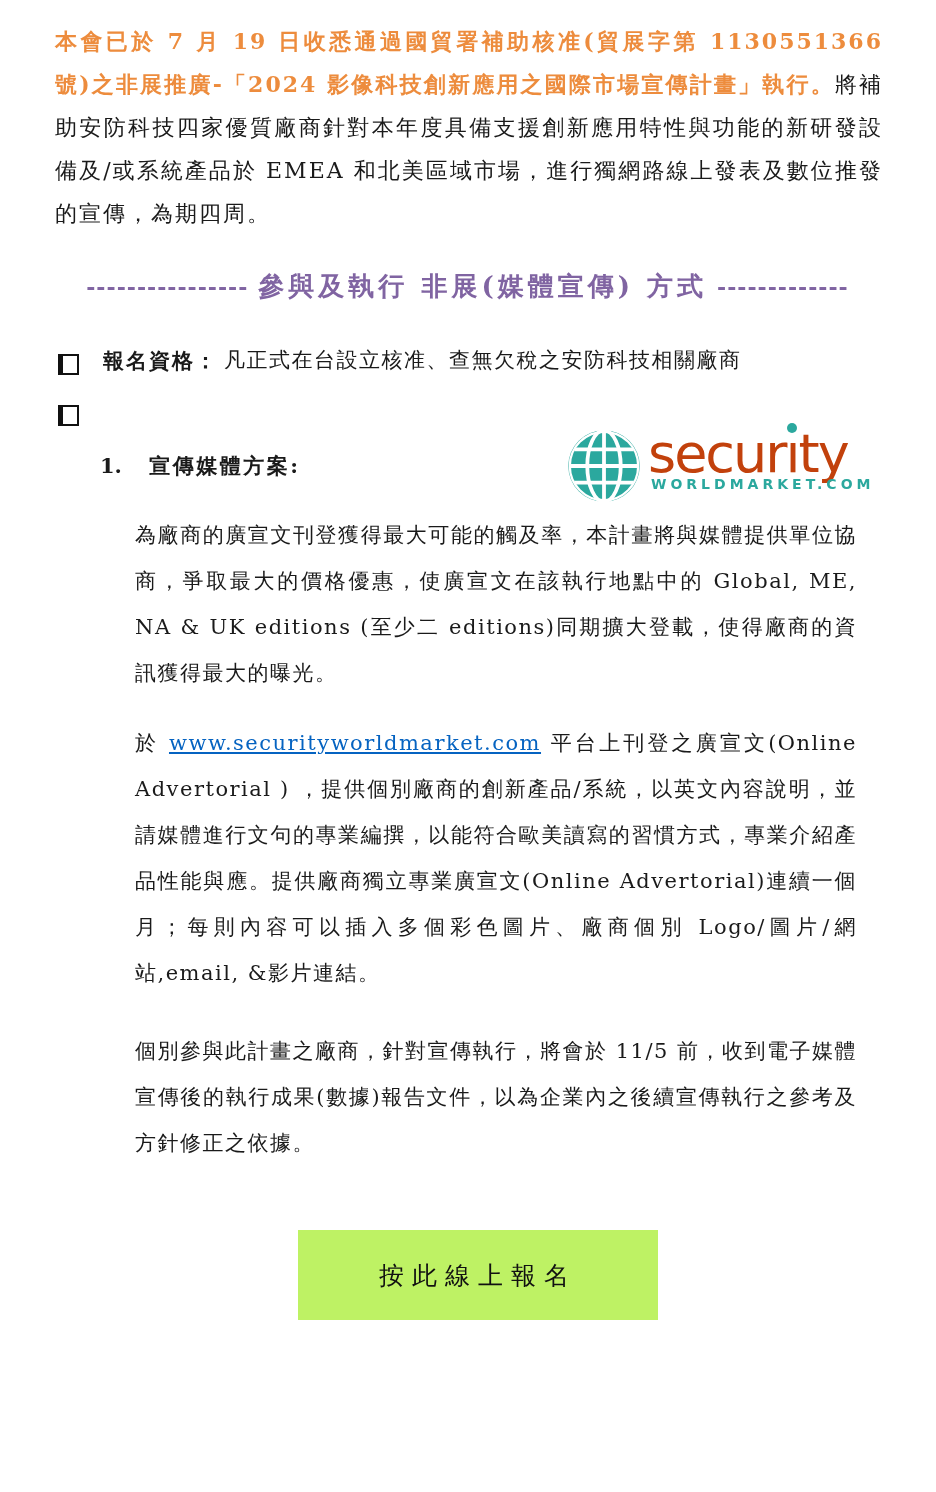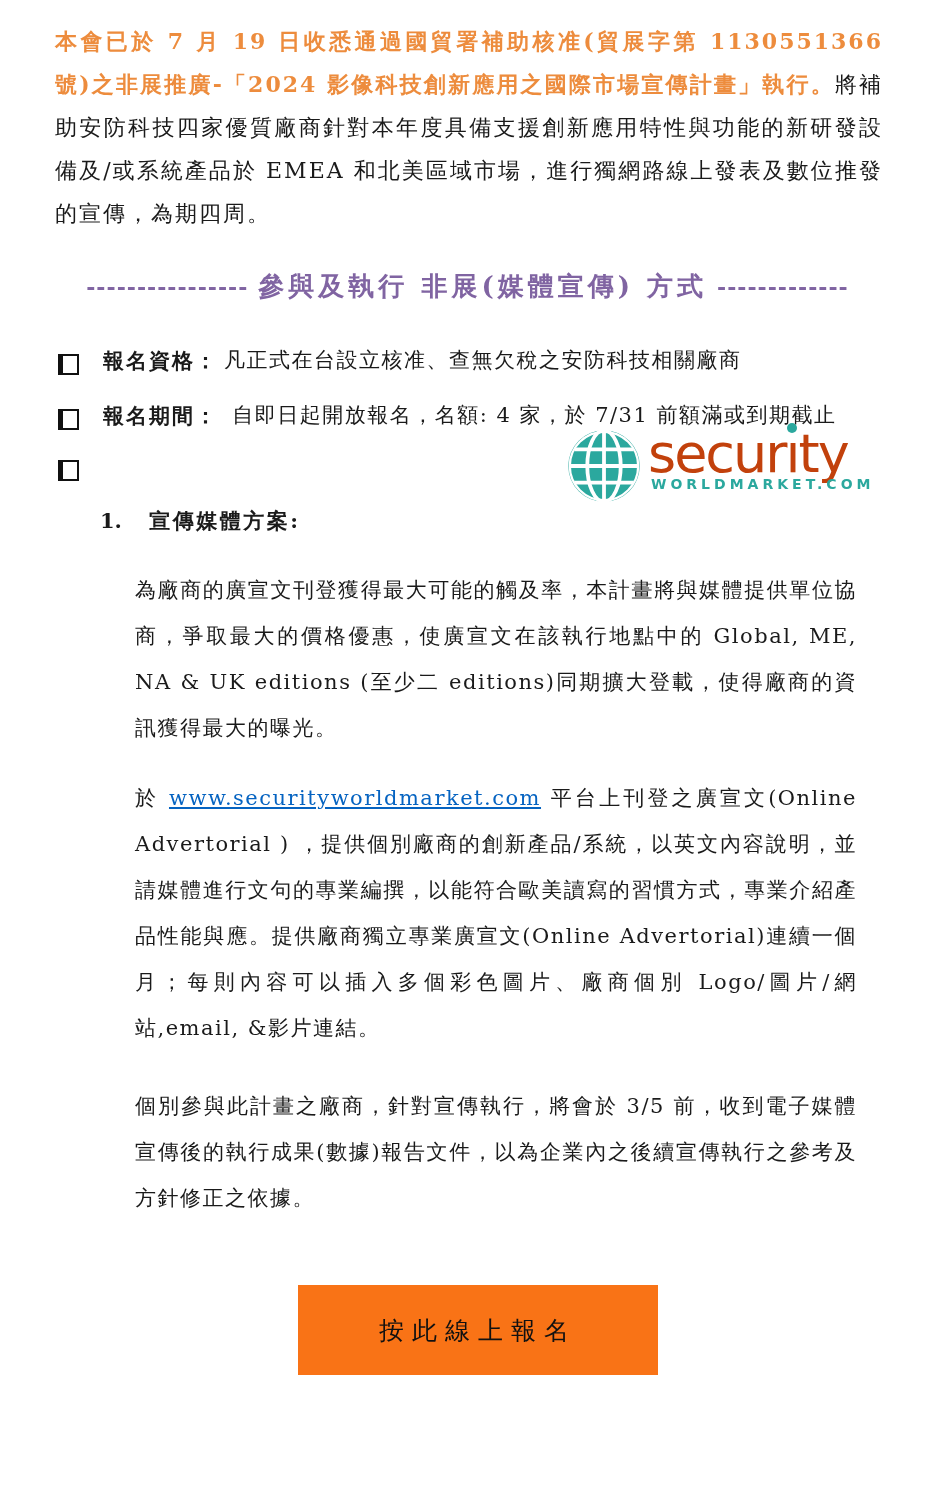--- a/index.html
+++ b/index.html
@@ -67,21 +67,21 @@
     font-size: 21px; line-height: 46px;
     text-align: justify; letter-spacing: 1.5px;
   }
   .body-para.first { margin-top: 24px; }
   .body-para.gap { margin-top: 32px; }
   .weblink { color: #0563C1; text-decoration: underline; cursor: pointer; }
 
   
   .signup-btn {
     margin: 64px 0 0 243px; width: 360px; height: 90px;
-    background: #f97316;
+    background: #bef264;
     display: flex; align-items: center; justify-content: center;
     font-size: 25px; letter-spacing: 8px; color: #111;
     cursor: pointer;
   }
 </style>
 </head>
 <body>
 
 <div class="page">
 
@@ -89,25 +89,20 @@
 
   <div class="sec-header">
     <span>----------------</span><span class="sec-title">參與及執行 非展(媒體宣傳) 方式</span><span>-------------</span>
   </div>
 
   <div class="bullets">
     <div class="bullet-row">
       <span class="cbox"></span>
       <span class="bullet-label">報名資格：</span>
       <span class="bullet-text">凡正式在台設立核准、查無欠稅之安防科技相關廠商</span>
-    </div>
-    <div class="bullet-row">
-      <span class="cbox"></span>
-      <span class="bullet-label">報名期間：</span>
-      <span class="bullet-text"> 自即日起開放報名，名額: 4 家，於 7/31 前額滿或到期截止</span>
     </div>
     <div class="bullet-row">
       <span class="cbox"></span>
       <span class="bullet-text"></span>
     </div>
   </div>
 
   <div class="logo">
     <svg class="globe" viewBox="0 0 100 100">
       <circle cx="50" cy="50" r="47" fill="#2BA89E"></circle>
@@ -128,17 +123,17 @@
 
   <div class="numbered">
     <span class="num">1.</span>
     <span class="num-title">宣傳媒體方案:</span>
   </div>
 
   <p class="body-para gap">為廠商的廣宣文刊登獲得最大可能的觸及率，本計畫將與媒體提供單位協商，爭取最大的價格優惠，使廣宣文在該執行地點中的 Global, ME, NA &amp; UK editions (至少二 editions)同期擴大登載，使得廠商的資訊獲得最大的曝光。</p>
 
   <p class="body-para first"><span>於 </span><a class="weblink">www.securityworldmarket.com</a><span> 平台上刊登之廣宣文(Online Advertorial ) ，提供個別廠商的創新產品/系統，以英文內容說明，並請媒體進行文句的專業編撰，以能符合歐美讀寫的習慣方式，專業介紹產品性能與應。提供廠商獨立專業廣宣文(Online Advertorial)連續一個月；每則內容可以插入多個彩色圖片、廠商個別 Logo/圖片/網站,email, &amp;影片連結。</span></p>
 
-  <p class="body-para gap">個別參與此計畫之廠商，針對宣傳執行，將會於 3/5 前，收到電子媒體宣傳後的執行成果(數據)報告文件，以為企業內之後續宣傳執行之參考及方針修正之依據。</p>
+  <p class="body-para gap">個別參與此計畫之廠商，針對宣傳執行，將會於 11/5 前，收到電子媒體宣傳後的執行成果(數據)報告文件，以為企業內之後續宣傳執行之參考及方針修正之依據。</p>
 
   <div class="signup-btn">按此線上報名</div>
 
 </div>
 
 </body></html>

